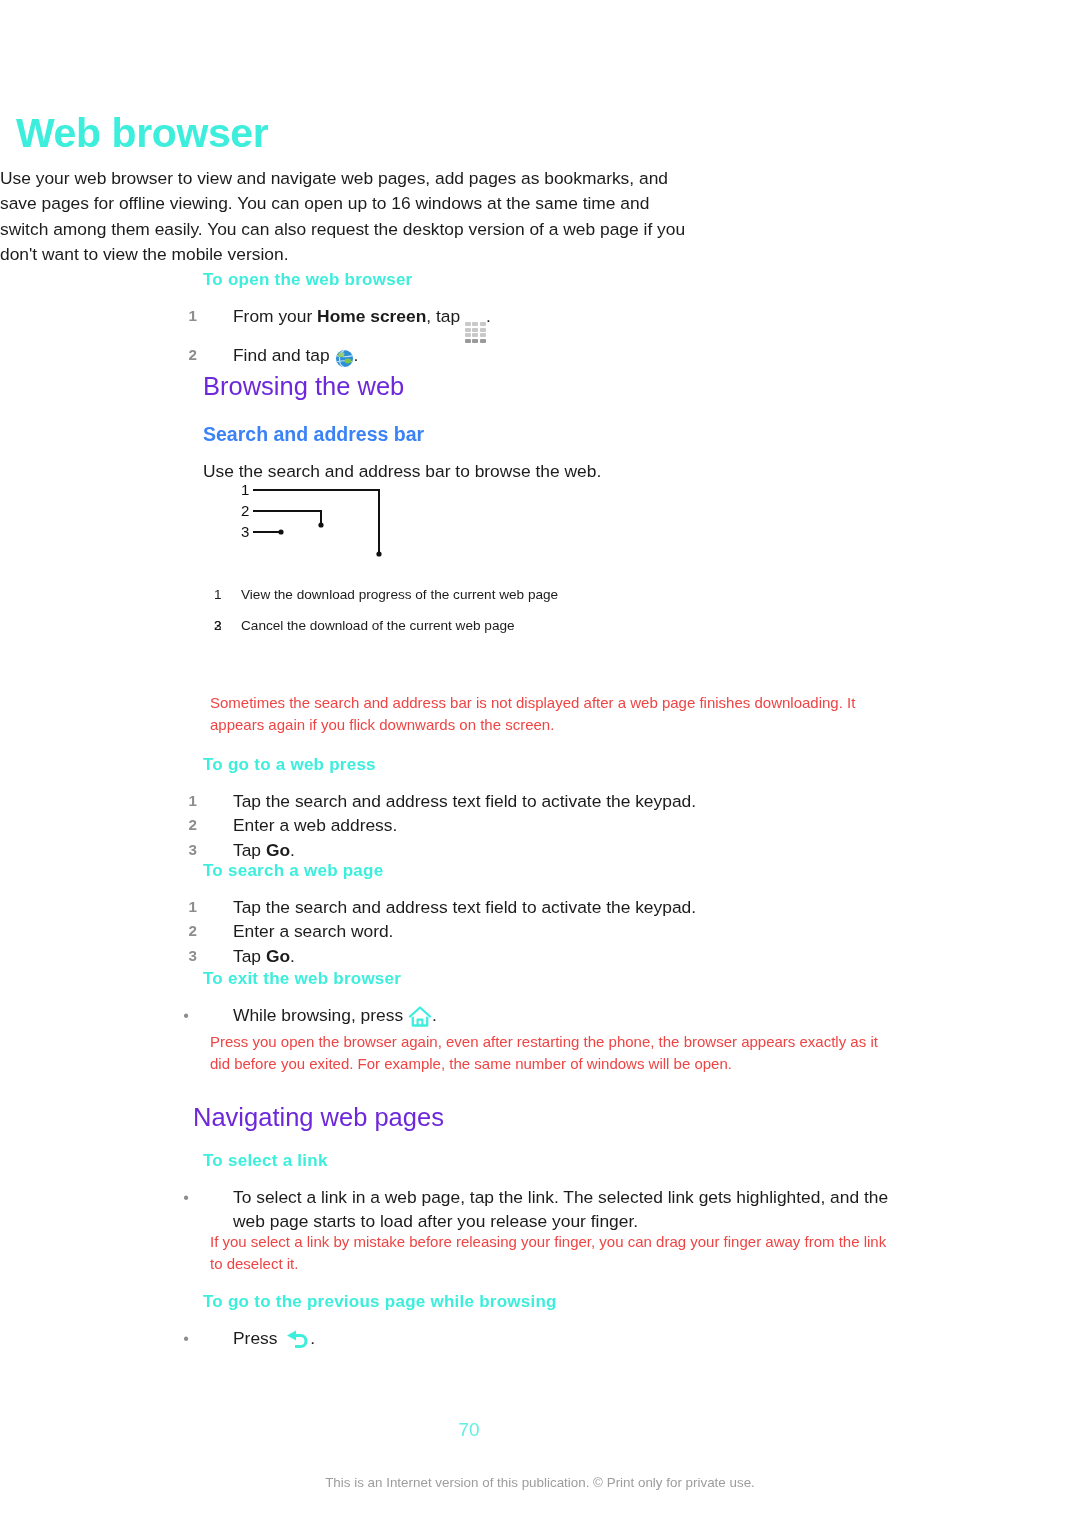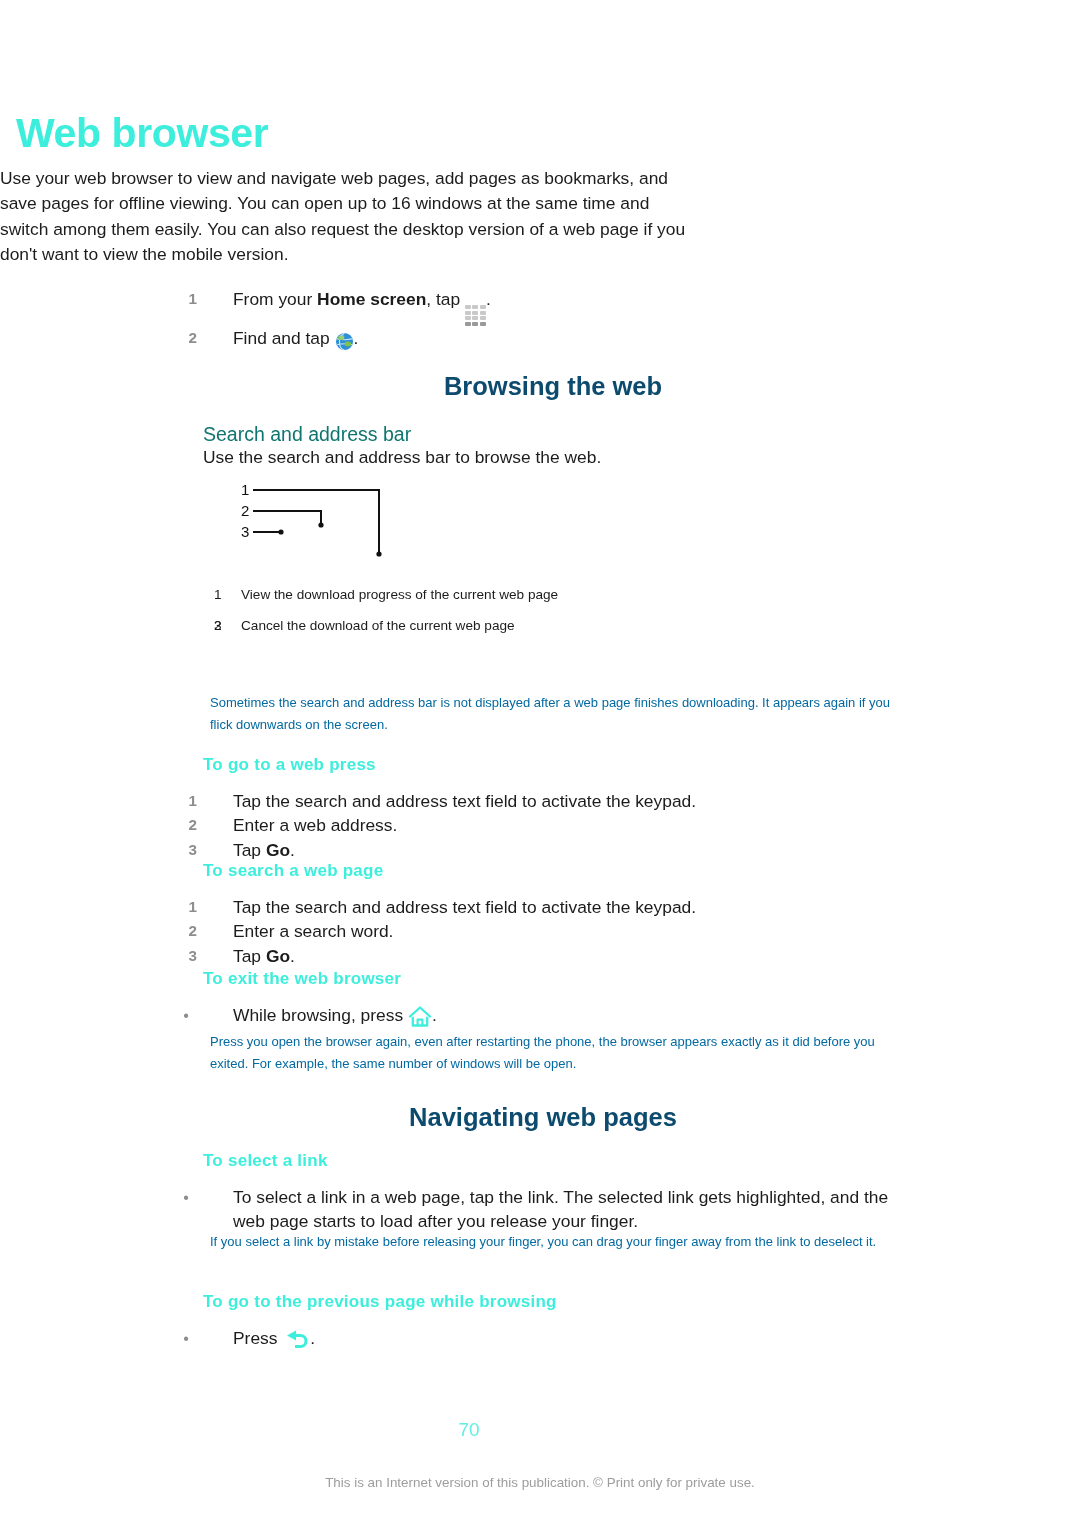--- a/index.html
+++ b/index.html
@@ -49,30 +49,29 @@
   .sub-head {
     font-size: 17px;
     font-weight: bold;
     color: #3EEEDC;
     letter-spacing: 0.25px;
     line-height: 1;
   }
 
   .h2-head {
     font-size: 25.5px;
-    font-weight: bold;
-    color: #0c4a6e;
+    font-weight: normal;
+    color: #6d28d9;
     line-height: 1;
-    text-align: center;
   }
 
   .h3-head {
     font-size: 19.5px;
-    font-weight: normal;
-    color: #0f766e;
+    font-weight: bold;
+    color: #3b82f6;
     line-height: 1;
   }
 
   .body-text {
     font-size: 17.4px;
     line-height: 25.3px;
     color: #1c1c1c;
   }
 
   
@@ -126,23 +125,23 @@
     position: absolute;
     left: 0;
     top: 0;
     width: 12px;
     text-align: left;
     color: #1c1c1c;
     font-size: 13.6px;
   }
 
   .note {
-    font-size: 13px;
+    font-size: 15px;
     line-height: 21.5px;
-    color: #0369a1;
+    color: #ef4444;
   }
 
   b.strong { font-weight: bold; }
 
   
   .icon-inline {
     display: inline-block;
     vertical-align: -3px;
   }
 
@@ -199,20 +198,21 @@
 </head>
 <body>
 
 <div class="page">
 
   <h1 class="doc-title">Web browser</h1>
 
   <div class="intro">Use your web browser to view and navigate web pages, add pages as bookmarks, and save pages for offline viewing. You can open up to 16 windows at the same time and switch among them easily. You can also request the desktop version of a web page if you don't want to view the mobile version.</div>
 
   <div style="position:absolute; left:203px; top:271px; width:700px;">
+    <div class="sub-head">To open the web browser</div>
 
     <ol class="steps" style="margin-top:16px;">
       <li>
         <span class="num">1</span>
         <span>From your </span><b class="strong">Home screen</b><span>, tap </span><span class="grid-icon icon-inline">
             <i></i>
             <i></i>
             <i></i>
             <i></i>
             <i></i>
@@ -239,21 +239,21 @@
       </li>
     </ol>
   </div>
 
   <div style="position:absolute; left:203px; top:374px; width:700px;">
     <div class="h2-head">Browsing the web</div>
   </div>
 
   <div style="position:absolute; left:203px; top:425px; width:700px;">
     <div class="h3-head">Search and address bar</div>
-    <div class="body-text" style="">Use the search and address bar to browse the web.</div>
+    <div class="body-text" style="margin-top:14px;">Use the search and address bar to browse the web.</div>
   </div>
 
   <div class="figure">
     <svg width="190" height="82" viewBox="0 0 190 82" xmlns="http://www.w3.org/2000/svg">
       <text x="5" y="14" font-family="Liberation Sans, sans-serif" font-size="15" fill="#111111">1</text>
       <text x="5" y="35" font-family="Liberation Sans, sans-serif" font-size="15" fill="#111111">2</text>
       <text x="5" y="56" font-family="Liberation Sans, sans-serif" font-size="15" fill="#111111">3</text>
 
       <path d="M17 9 H143 V73" fill="none" stroke="#111111" stroke-width="2"></path>
       <circle cx="143" cy="73" r="2.6" fill="#111111"></circle>

